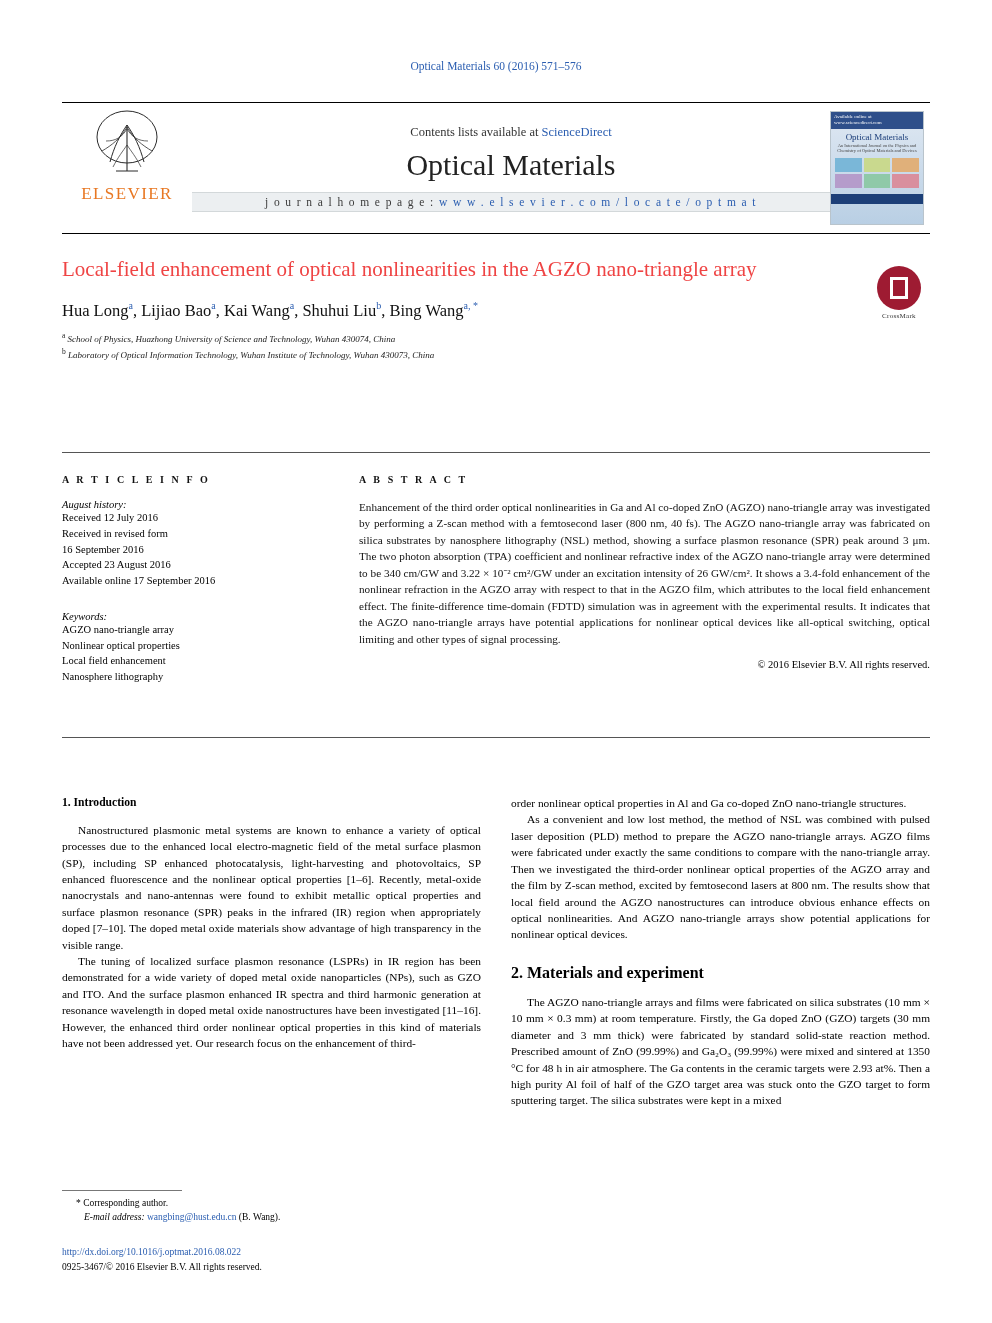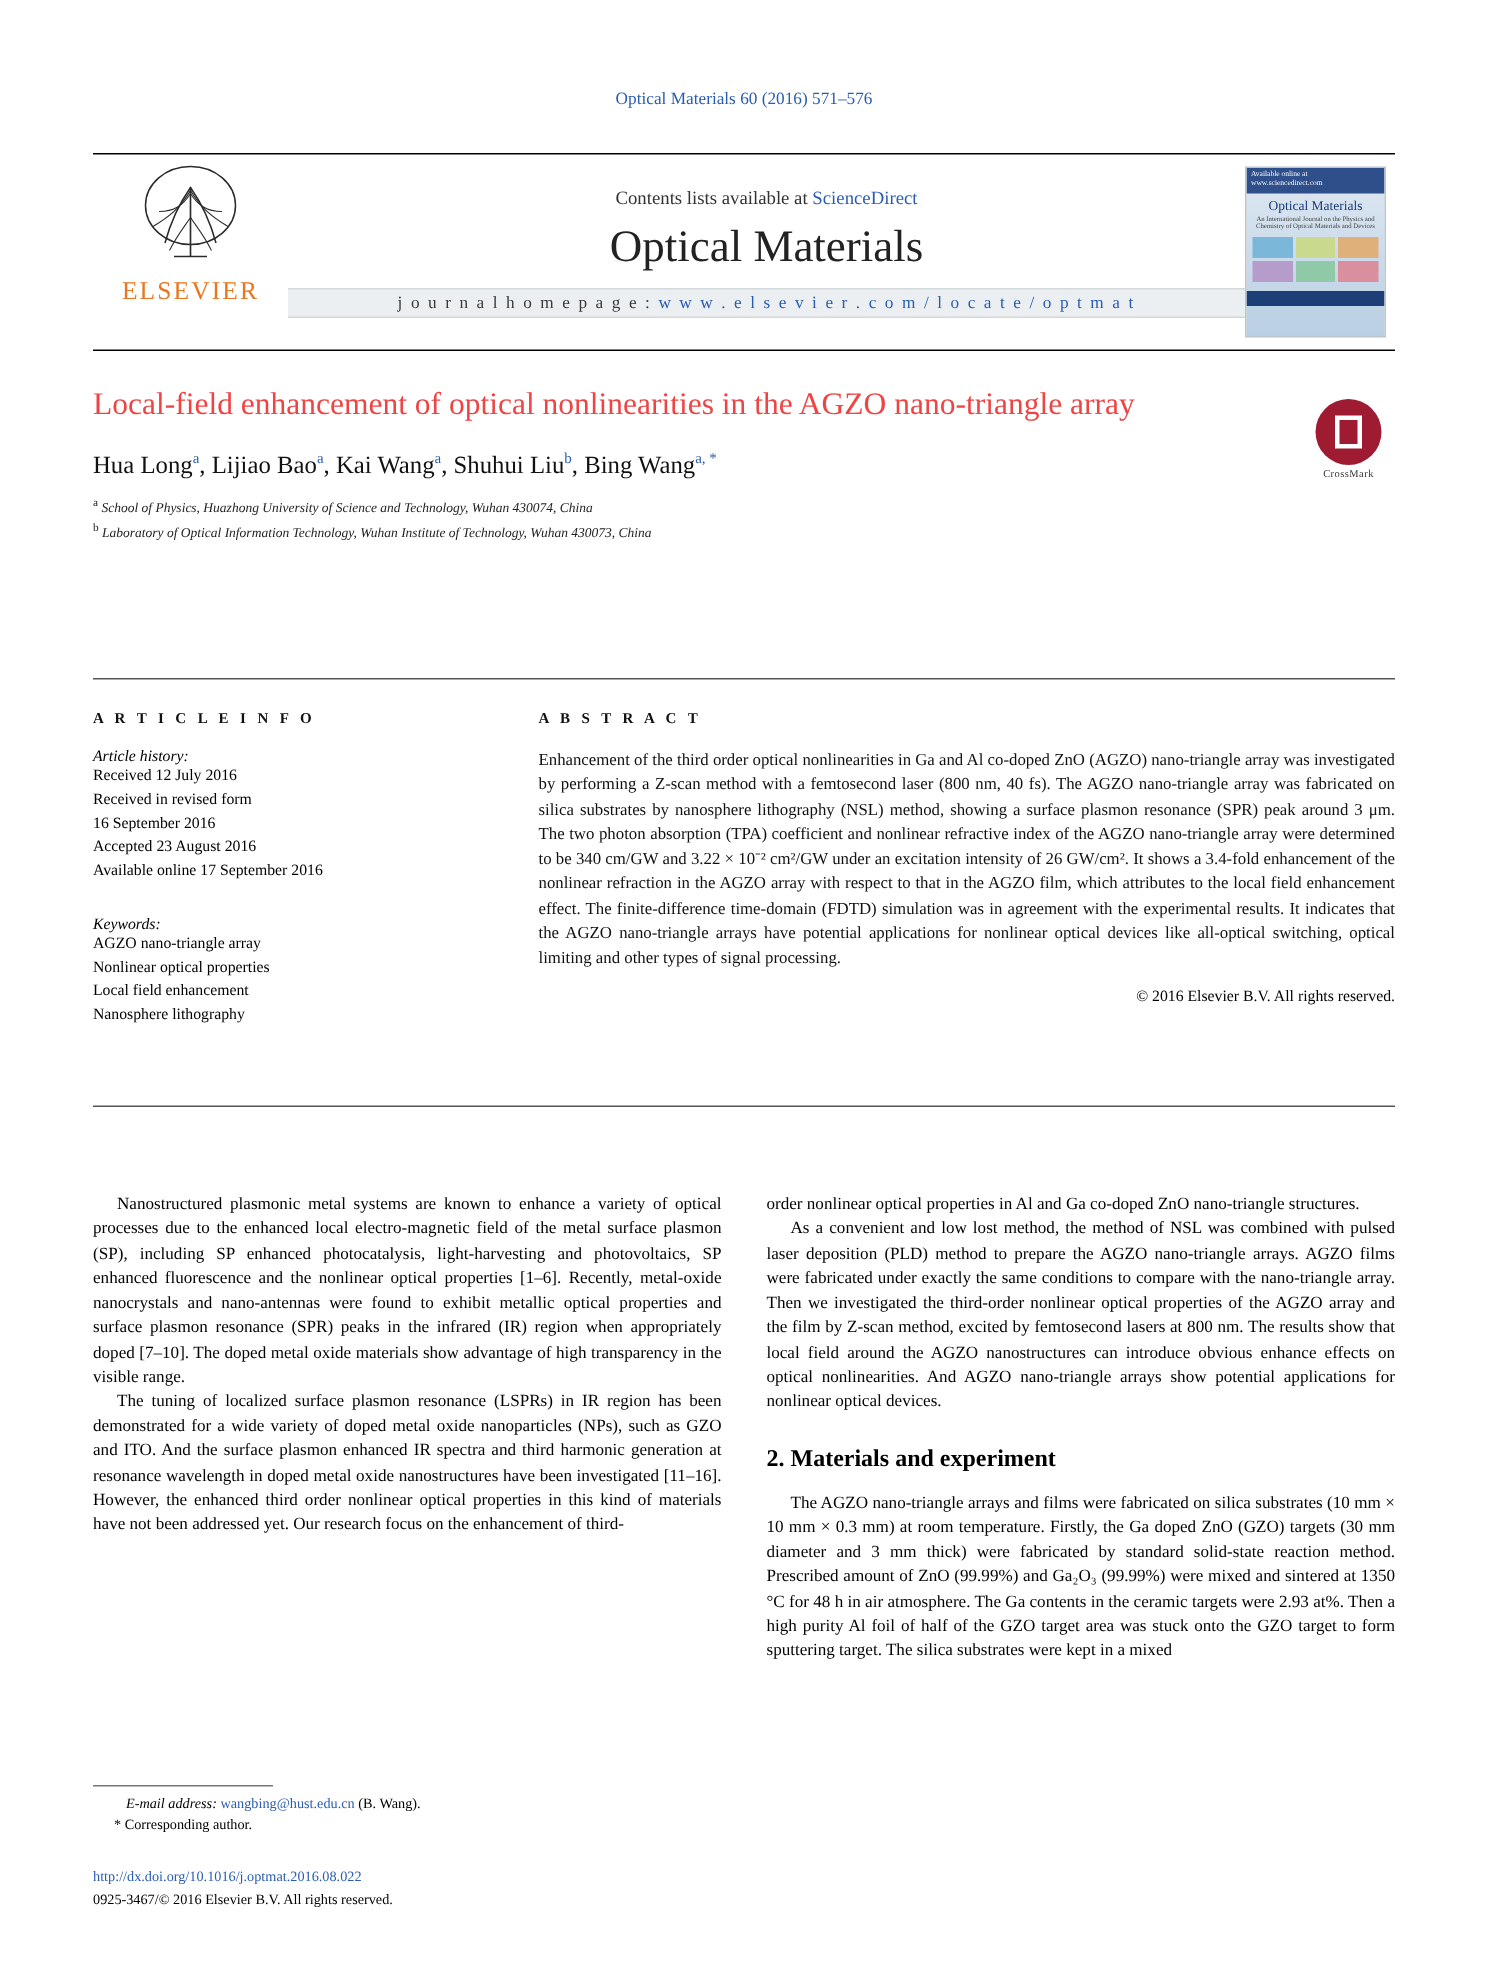--- a/index.html
+++ b/index.html
@@ -225,21 +225,21 @@
       </div>
     </div>
   </div>
 
   <div class="hr-thin" style="top:452px;"></div>
   <div class="hr-thin" style="top:737px;"></div>
 
   <div class="info-abs">
     <div class="col-info">
       <div class="sec-head">A R T I C L E   I N F O</div>
-      <div class="art-hist-title">Article history:</div>
+      <div class="art-hist-title">August history:</div>
       <div class="art-hist">
         <div>Received 12 July 2016</div>
         <div>Received in revised form</div>
         <div>16 September 2016</div>
         <div>Accepted 23 August 2016</div>
         <div>Available online 17 September 2016</div>
       </div>
       <div class="kw-title">Keywords:</div>
       <div class="kw">
         <div>AGZO nano-triangle array</div>
@@ -251,42 +251,43 @@
 
     <div class="col-abs">
       <div class="sec-head">A B S T R A C T</div>
       <div class="abs-text">Enhancement of the third order optical nonlinearities in Ga and Al co-doped ZnO (AGZO) nano-triangle array was investigated by performing a Z-scan method with a femtosecond laser (800 nm, 40 fs). The AGZO nano-triangle array was fabricated on silica substrates by nanosphere lithography (NSL) method, showing a surface plasmon resonance (SPR) peak around 3 μm. The two photon absorption (TPA) coefficient and nonlinear refractive index of the AGZO nano-triangle array were determined to be 340 cm/GW and 3.22 × 10⁻² cm²/GW under an excitation intensity of 26 GW/cm². It shows a 3.4-fold enhancement of the nonlinear refraction in the AGZO array with respect to that in the AGZO film, which attributes to the local field enhancement effect. The finite-difference time-domain (FDTD) simulation was in agreement with the experimental results. It indicates that the AGZO nano-triangle arrays have potential applications for nonlinear optical devices like all-optical switching, optical limiting and other types of signal processing.</div>
       <div class="abs-copy">© 2016 Elsevier B.V. All rights reserved.</div>
     </div>
   </div>
 
   <div class="body-cols">
     <div class="bcol">
+      <div class="bhead">1.  Introduction</div>
       <p class="bpar">Nanostructured plasmonic metal systems are known to enhance a variety of optical processes due to the enhanced local electro-magnetic field of the metal surface plasmon (SP), including SP enhanced photocatalysis, light-harvesting and photovoltaics, SP enhanced fluorescence and the nonlinear optical properties [1–6]. Recently, metal-oxide nanocrystals and nano-antennas were found to exhibit metallic optical properties and surface plasmon resonance (SPR) peaks in the infrared (IR) region when appropriately doped [7–10]. The doped metal oxide materials show advantage of high transparency in the visible range.</p>
       <p class="bpar">The tuning of localized surface plasmon resonance (LSPRs) in IR region has been demonstrated for a wide variety of doped metal oxide nanoparticles (NPs), such as GZO and ITO. And the surface plasmon enhanced IR spectra and third harmonic generation at resonance wavelength in doped metal oxide nanostructures have been investigated [11–16]. However, the enhanced third order nonlinear optical properties in this kind of materials have not been addressed yet. Our research focus on the enhancement of third-</p>
     </div>
     <div class="bcol">
       <p class="bpar" style="text-indent:0">order nonlinear optical properties in Al and Ga co-doped ZnO nano-triangle structures.</p>
       <p class="bpar">As a convenient and low lost method, the method of NSL was combined with pulsed laser deposition (PLD) method to prepare the AGZO nano-triangle arrays. AGZO films were fabricated under exactly the same conditions to compare with the nano-triangle array. Then we investigated the third-order nonlinear optical properties of the AGZO array and the film by Z-scan method, excited by femtosecond lasers at 800 nm. The results show that local field around the AGZO nanostructures can introduce obvious enhance effects on optical nonlinearities. And AGZO nano-triangle arrays show potential applications for nonlinear optical devices.</p>
       <div class="bhead2">2.  Materials and experiment</div>
       <p class="bpar">The AGZO nano-triangle arrays and films were fabricated on silica substrates (10 mm × 10 mm × 0.3 mm) at room temperature. Firstly, the Ga doped ZnO (GZO) targets (30 mm diameter and 3 mm thick) were fabricated by standard solid-state reaction method. Prescribed amount of ZnO (99.99%) and Ga₂O₃ (99.99%) were mixed and sintered at 1350 °C for 48 h in air atmosphere. The Ga contents in the ceramic targets were 2.93 at%. Then a high purity Al foil of half of the GZO target area was stuck onto the GZO target to form sputtering target. The silica substrates were kept in a mixed</p>
     </div>
   </div>
 
   <div class="footnote">
     <div class="fn-rule"></div>
+    <div>
+      <span style="padding-left:14px">*</span>
+      <span>Corresponding author.</span>
+    </div>
     <div style="padding-left:22px">
       <span style="font-style:italic">E-mail address:</span>
       <span class="lnk">wangbing@hust.edu.cn</span>
       <span>(B. Wang).</span>
     </div>
-    <div>
-      <span style="padding-left:14px">*</span>
-      <span>Corresponding author.</span>
-    </div>
   </div>
 
   <div class="doi-block">
     <div class="doi-link">http://dx.doi.org/10.1016/j.optmat.2016.08.022</div>
     <div>0925-3467/© 2016 Elsevier B.V. All rights reserved.</div>
   </div>
 
 </div>
 
 </body></html>

